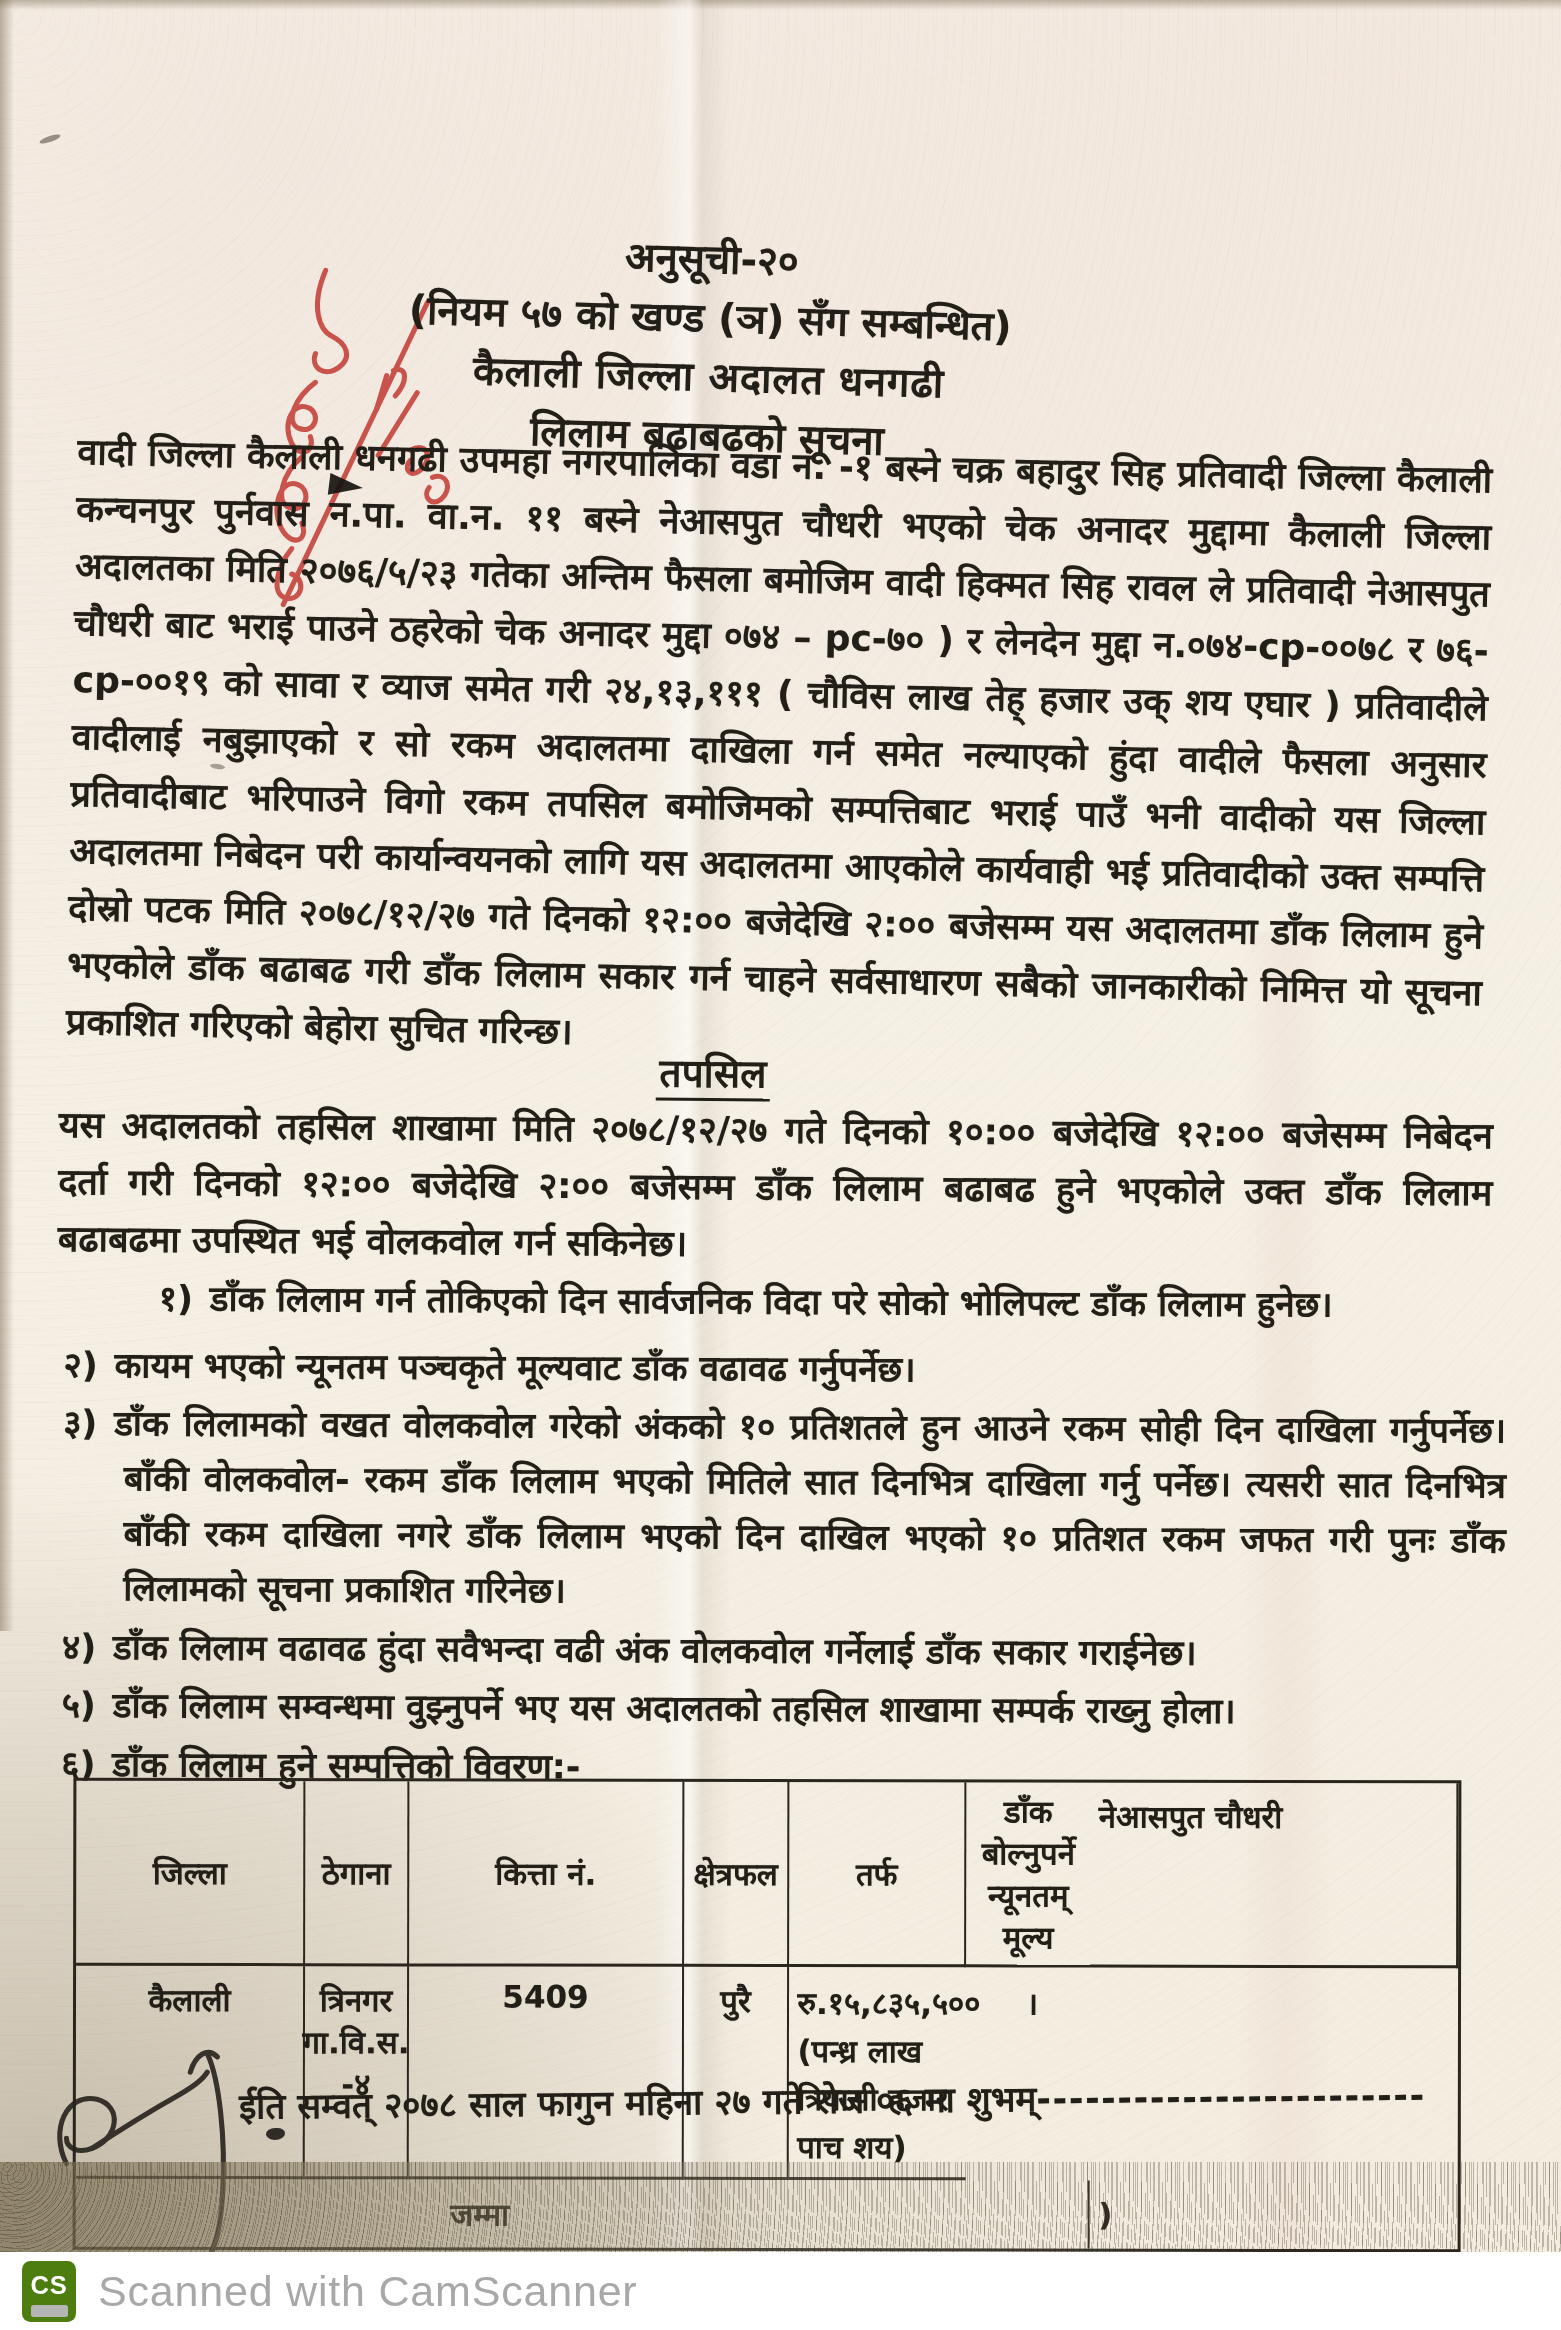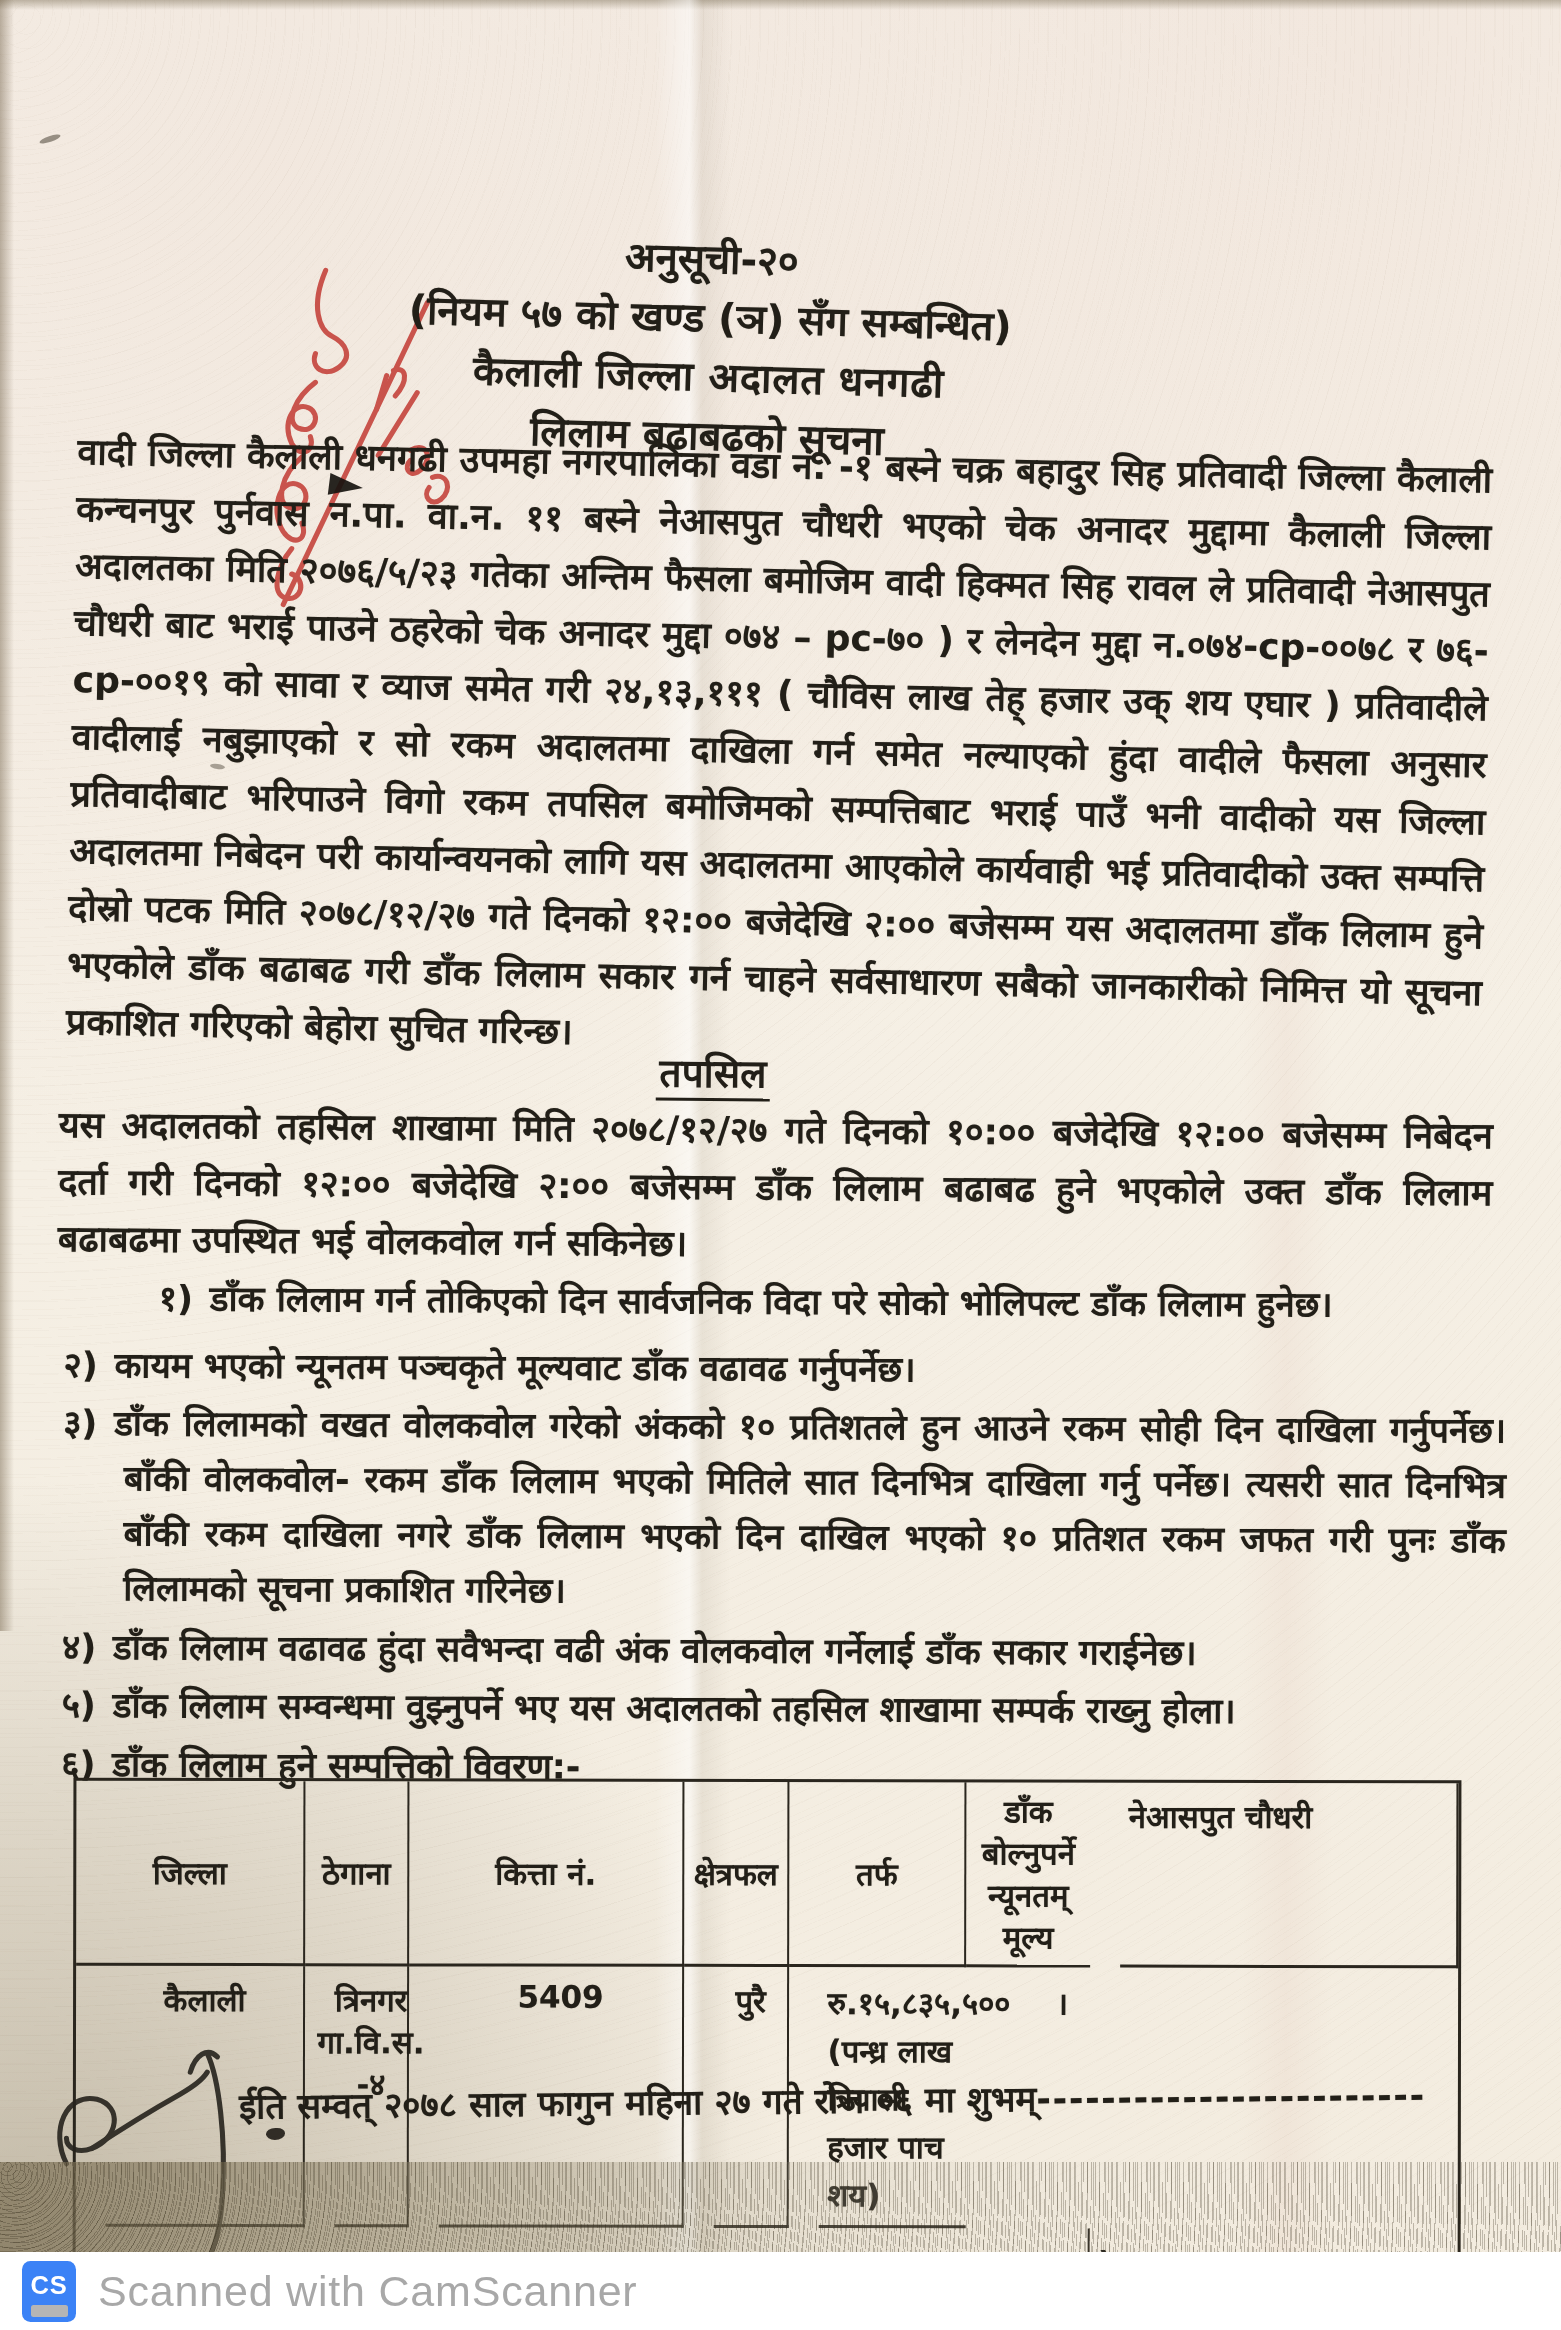--- a/index.html
+++ b/index.html
@@ -48,21 +48,21 @@
   .cond .n{display:inline-block;width:51px;text-indent:0;}
 
   .table{position:absolute;left:73px;top:1779px;width:1382px;
     display:grid;grid-template-columns:229px 104px 275px 105px 177px 124px auto;
     border:3.4px solid #2a261e;font-weight:700;font-size:31px;
     transform:rotate(.1deg);text-shadow:0 0 0.8px rgba(45,38,25,.4);}
   .cell{border-right:2.5px solid #2a261e;border-bottom:3.4px solid #2a261e;
     display:flex;align-items:center;justify-content:center;text-align:center;
     padding:6.8px 8.5px;min-height:95px;box-sizing:border-box;}
   .cell.last{border-right:none;}
-  .td{align-items:flex-start;justify-content:center;min-height:127px;padding-top:12px;margin-left:30px;}
+  .td{align-items:flex-start;justify-content:center;min-height:127px;padding-top:12px;}
   .td.name{justify-content:flex-start;text-align:left;}
   .td.price{justify-content:flex-start;text-align:left;display:block;line-height:48px;}
   .td.price .amt{margin-right:46px;}
   .trow{border-bottom:none;min-height:68px;align-items:center;}
   .total-span{grid-column:1/7;justify-content:center;}
   .total-span .jl{transform:translateX(-102px);}
 
   .closing{position:absolute;left:239px;top:2076px;font-weight:700;font-size:35px;
     transform:rotate(-.55deg);white-space:nowrap;text-shadow:0 0 0.8px rgba(45,38,25,.4);}
   .closing .dash{letter-spacing:1.7px;}
@@ -77,21 +77,21 @@
   .noise-band{position:absolute;left:0;top:2162px;width:100%;height:100px;pointer-events:none;
     background:
       repeating-radial-gradient(circle at 7.6px 5.1px, rgba(60,50,30,.30) 0 0.8px, transparent 0.8px 4.2px),
       repeating-radial-gradient(circle at 19.5px 14.4px, rgba(40,34,20,.25) 0 0.8px, transparent 0.8px 6px),
       linear-gradient(90deg, rgba(125,113,86,.72), rgba(148,137,108,.42) 28%, rgba(190,182,160,.22) 52%, rgba(220,214,198,.08) 70%, transparent 85%);}
   .blob{position:absolute;background:#14110c;border-radius:50% 42% 55% 48%;}
 
   .footer{position:absolute;left:0;bottom:0;width:100%;height:78px;background:#ffffff;
     display:flex;align-items:center;gap:22px;padding-left:22px;box-sizing:border-box;
     font-family:"Liberation Sans",sans-serif;}
-  .cs-logo{width:54px;height:61px;background:#3b82f6;border-radius:8.5px;position:relative;
+  .cs-logo{width:54px;height:61px;background:#4d7c0f;border-radius:8.5px;position:relative;
     display:flex;align-items:center;justify-content:center;flex:0 0 auto;}
   .cs-logo .cs-txt{color:#ffffff;font-weight:700;font-size:25.5px;letter-spacing:0.8px;margin-top:-10.2px;}
   .cs-logo .cs-tab{position:absolute;bottom:4.2px;left:8.5px;width:37px;height:12px;background:#b5b5b5;border-radius:2.5px;}
   .scan-text{color:#a8a8a8;font-size:43px;letter-spacing:0.8px;white-space:nowrap;}
 </style>
 </head>
 <body>
 
 <div class="page">
   <div class="grain"></div>

